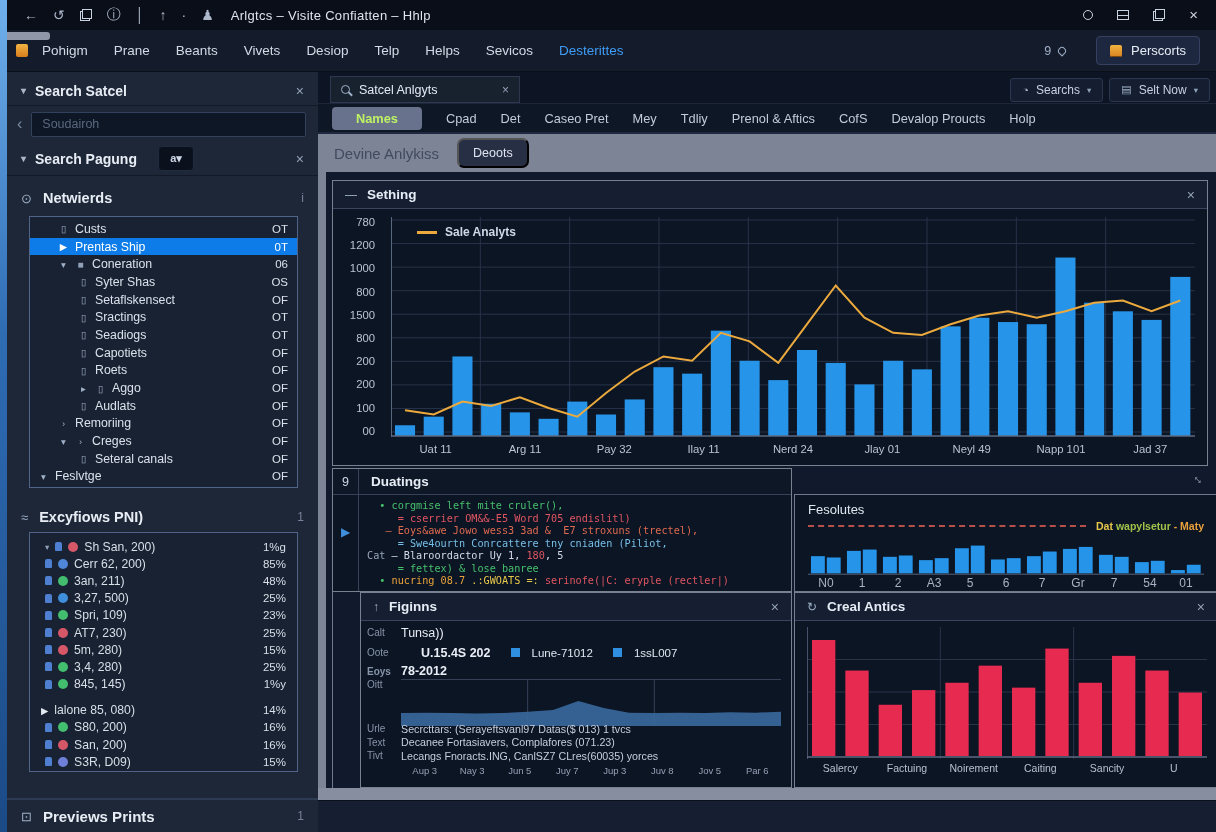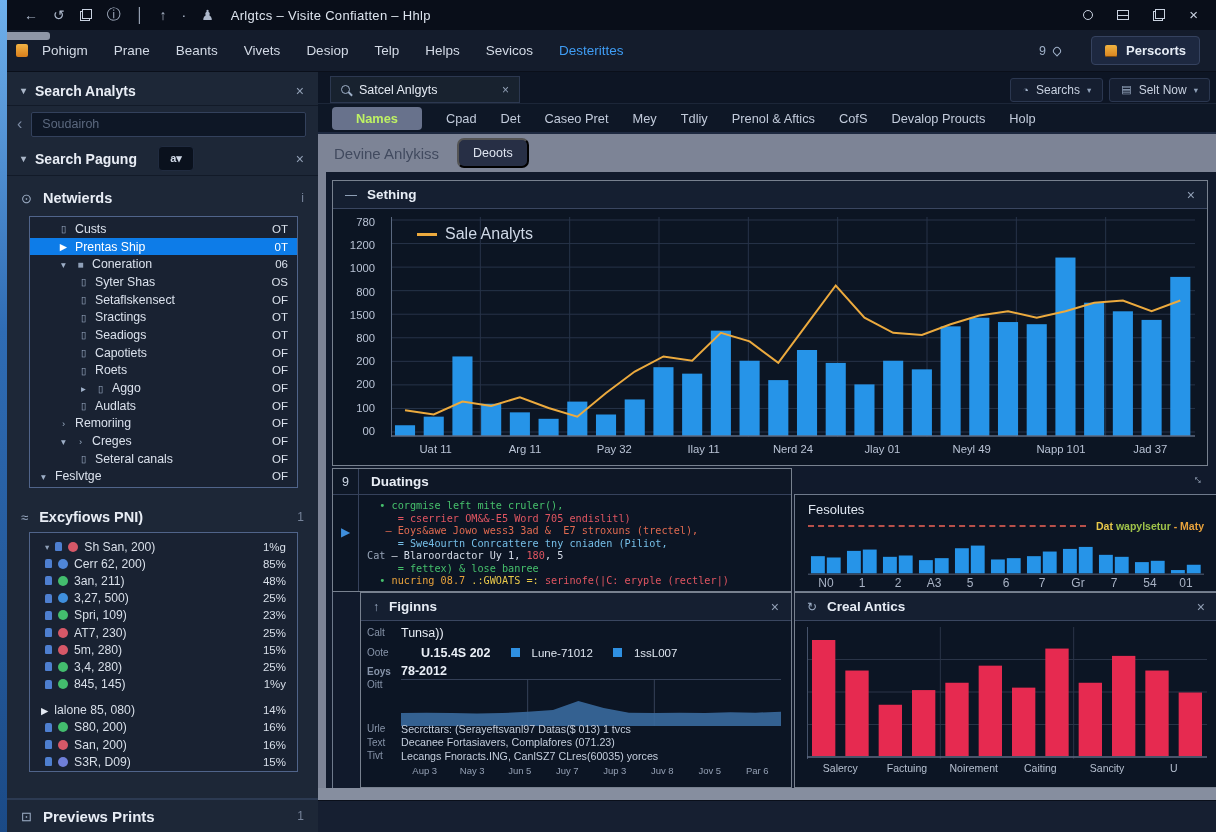--- a/index.html
+++ b/index.html
@@ -24,21 +24,21 @@
   
   .menubar{height:42px;background:#141c2c;border-bottom:1px solid #0a0f1a;display:flex;align-items:center;gap:26px;padding:0 16px;font-size:13.5px;color:#d3dae6;position:relative;z-index:2}
   .menu-notch{position:absolute;left:4px;top:2px;width:46px;height:8px;background:#8f97a8;border-radius:3px}
   .brand-icon{width:12px;height:13px;background:linear-gradient(#f2b344,#d87e1c);border-radius:2px;margin-right:-12px}
   .menu-items{display:flex;gap:26px;align-items:center}
   .menu-item{cursor:default}
   .menu-item.active{color:#3f9df5}
   .menubar .spacer{flex:1}
   .pin-group{display:flex;align-items:center;gap:7px;color:#9fb0c8;font-size:12.5px;margin-right:4px}
   .pin-icon{width:8px;height:8px;border:1.6px solid #9fb0c8;border-radius:50% 50% 50% 0;transform:rotate(-45deg)}
-  .btn-perscorts{display:flex;align-items:center;gap:9px;background:#1d2840;border:1px solid #35425f;border-radius:4px;padding:6px 13px;font-size:13px;color:#e6ecf5;font-weight:bold}
+  .btn-perscorts{display:flex;align-items:center;gap:9px;background:#1d2840;border:1px solid #35425f;border-radius:4px;padding:6px 13px;font-size:13px;color:#e6ecf5;font-weight:normal}
   .perscorts-icon{width:12px;height:12px;background:linear-gradient(#f0b340,#d8821f);border-radius:2px;box-shadow:inset 0 -4px 0 -3px #7d4a0e}
 
   
   .app{display:flex;height:760px;margin-left:7px}
 
   
   .sidebar{width:311px;background:#1d2737;display:flex;flex-direction:column;padding-top:4px}
   .side-row{display:flex;align-items:center;padding:0 14px;color:#e8edf5}
   .caret{color:#aab6c8;font-size:10px}
   .x{margin-left:auto;color:#93a1b7;font-size:14px;font-weight:normal}
@@ -102,21 +102,21 @@
   #p-sething{left:6px;top:8px;width:876px;height:286px}
   .sething-body{position:relative;height:256px;background:#0c1523}
   .y-labels{position:absolute;left:0;top:8px;bottom:28px;width:50px;display:flex;flex-direction:column;justify-content:space-between;align-items:flex-end;padding-right:8px}
   .y-labels span{font-size:11.3px;color:#b9c3d5;line-height:1}
   .plot{position:absolute;left:58px;right:12px;top:8px;bottom:28px}
   .plot svg{width:100%;height:100%}
   .x-labels{position:absolute;left:58px;right:12px;bottom:6px;height:16px;display:flex}
   .x-labels span{flex:1;text-align:center;font-size:11.3px;color:#b9c3d5}
   .legend{position:absolute;left:84px;top:16px;display:flex;align-items:center;gap:8px}
   .legend i{display:block;width:20px;height:3px;background:#ecaa3e}
-  .legend b{font-size:16px;color:#cfd8e6;font-weight:normal}
+  .legend b{font-size:12px;color:#cfd8e6;font-weight:bold}
 
   
   #p-duatings{left:6px;top:296px;width:460px;height:124px}
   .dua-header{height:26px;display:flex;align-items:stretch;border-bottom:1px solid #36425c;background:#0e1726}
   .dua-num{width:26px;display:flex;align-items:center;justify-content:center;color:#cfd8e6;font-size:12.5px;border-right:1px solid #36425c}
   .dua-title{display:flex;align-items:center;padding-left:12px;font-weight:bold;font-size:13.5px;color:#e8edf5}
   .dua-body{display:flex;height:96px}
   .dua-gutter{width:26px;border-right:1px solid #36425c;display:flex;justify-content:center;padding-top:30px;color:#3f8fdd;font-size:12px}
   .dua-code{flex:1;padding:5px 8px;font-family:"DejaVu Sans Mono",monospace;font-size:10.2px;line-height:12.5px;white-space:pre;overflow:hidden}
 
@@ -207,21 +207,21 @@
     <span class="perscorts-icon"></span>
     <span>Perscorts</span>
   </button>
 </div>
 
 <div class="app">
 
   <aside class="sidebar">
     <div class="side-row sr1">
       <span class="caret">▾</span>
-      <span>Search Analyts</span>
+      <span>Search Satcel</span>
       <span class="x">×</span>
     </div>
     <div class="search-row">
       <span>‹</span>
       <input class="search-input" placeholder="Soudairoh" style="">
     </div>
     <div class="side-row sr2">
       <span class="caret">▾</span>
       <span>Search Pagung</span>
       <span class="sort-btn">a▾</span>

